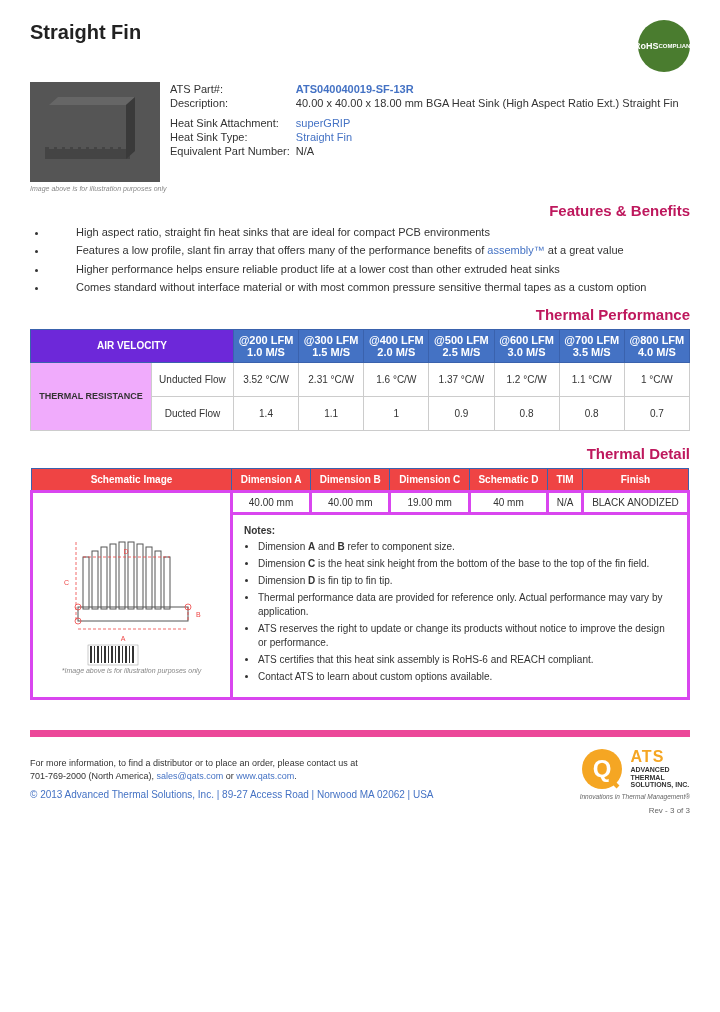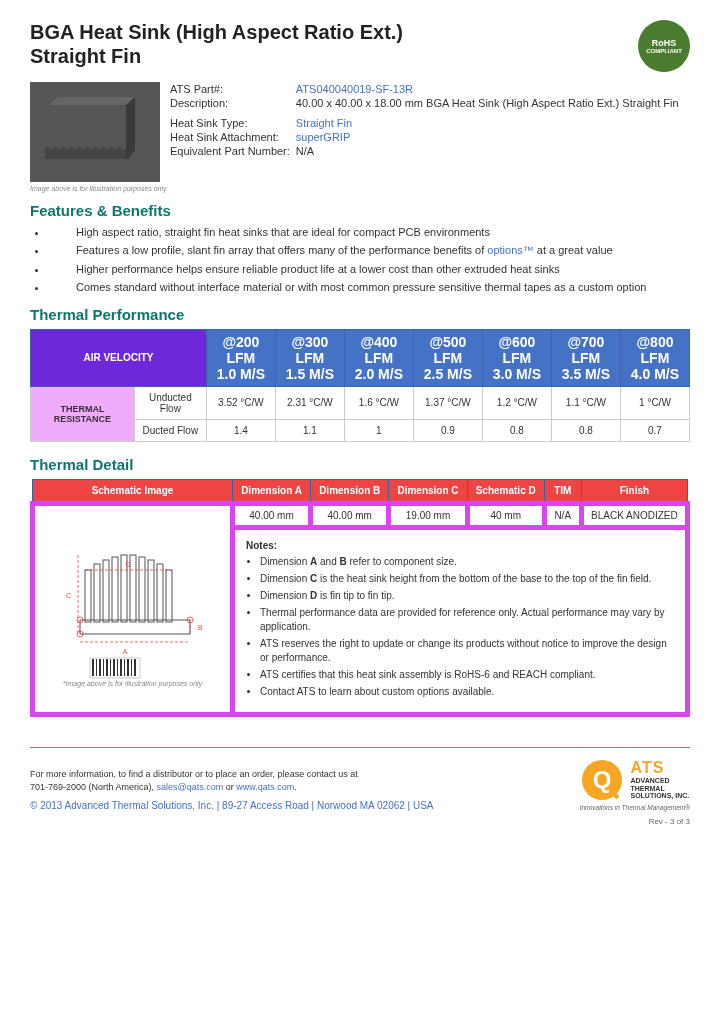--- a/index.html
+++ b/index.html
@@ -23,21 +23,21 @@
       font-weight: bold;
       color: #222;
       line-height: 1.2;
     }
     .rohs-badge {
       width: 52px;
       height: 52px;
       border-radius: 50%;
       background: #4a7c2f;
       display: flex;
-      flex-direction: column;
+      flex-direction: row;
       align-items: center;
       justify-content: center;
       color: white;
       font-size: 7px;
       font-weight: bold;
       text-align: center;
       flex-shrink: 0;
     }
     .rohs-badge .rohs-text { font-size: 9px; font-weight: bold; }
     .product-info-section {
@@ -69,41 +69,42 @@
       flex: 1;
     }
     .spec-table { border-collapse: collapse; margin-bottom: 8px; }
     .spec-table td { padding: 1px 6px 1px 0; font-size: 11px; vertical-align: top; }
     .spec-label { color: #333; white-space: nowrap; }
     .spec-value { color: #333; }
     .spec-value a, .spec-value .link { color: #4472c4; text-decoration: none; }
     .section-title {
       font-size: 15px;
       font-weight: bold;
-      color: #0f766e;
+      color: #be185d;
       margin-bottom: 6px;
       margin-top: 10px;
+      text-align: right;
     }
     .features-list { padding-left: 18px; margin-bottom: 8px; }
     .features-list li { margin-bottom: 3px; font-size: 11px; line-height: 1.4; padding-left: 28px; }
     .features-list li .highlight { color: #4472c4; }
     
     .thermal-table { width: 100%; border-collapse: collapse; margin-bottom: 14px; font-size: 10px; }
     .thermal-table th {
       background: #4472c4;
       color: white;
       text-align: center;
       padding: 4px 3px;
-      font-size: 14px;
+      font-size: 11px;
       font-weight: bold;
       border: 1px solid #3a62ad;
     }
     .thermal-table td {
       border: 1px solid #ccc;
-      padding: 5px 5px;
+      padding: 11px 5px;
       text-align: center;
       vertical-align: middle;
     }
     .thermal-table .row-header {
       background: #f0abfc;
       font-weight: bold;
       font-size: 9px;
       text-align: center;
       color: #333;
     }
@@ -118,21 +119,21 @@
     .detail-table { width: 100%; border-collapse: collapse; margin-bottom: 8px; font-size: 10px; }
     .detail-table th {
       background: #ef4444;
       color: white;
       text-align: center;
       padding: 5px 4px;
       font-size: 10px;
       border: 1px solid #3a62ad;
     }
     .detail-table td {
-      border: 5px solid #d946ef;
+      border: 3px solid #d946ef;
       padding: 4px 5px;
       text-align: center;
       vertical-align: top;
     }
     .schematic-cell {
       width: 200px;
       text-align: center;
     }
     .schematic-img-box {
       width: 185px;
@@ -141,21 +142,21 @@
       align-items: center;
       justify-content: center;
       position: relative;
     }
     .notes-section { text-align: left; padding: 6px; font-size: 10px; }
     .notes-section .notes-title { font-weight: bold; color: #333; margin-bottom: 4px; }
     .notes-list { padding-left: 14px; }
     .notes-list li { margin-bottom: 3px; line-height: 1.4; }
     .footer-section {
       margin-top: 30px;
-      border-top: 1px solid #ec4899;
+      border-top: 7px solid #ec4899;
       padding-top: 10px;
       display: flex;
       justify-content: space-between;
       align-items: flex-end;
     }
     .footer-text { font-size: 9px; color: #333; max-width: 400px; line-height: 1.5; }
     .footer-text a { color: #4472c4; }
     .footer-copyright { font-size: 10px; color: #4472c4; margin-top: 5px; }
     .ats-logo-box {
       display: flex;
@@ -169,28 +170,27 @@
     }
     .ats-q-icon {
       width: 44px;
       height: 44px;
     }
     .ats-text-block { line-height: 1.1; }
     .ats-name { font-size: 16px; font-weight: bold; color: #f5a623; letter-spacing: 1px; }
     .ats-fullname { font-size: 7px; color: #333; font-weight: bold; }
     .ats-tagline { font-size: 6.5px; color: #666; font-style: italic; margin-top: 2px; }
     .page-num { font-size: 8px; color: #666; text-align: right; margin-top: 6px; }
-    .bold-link { color: #4472c4; font-weight: normal; }
+    .bold-link { color: #4472c4; font-weight: bold; }
   </style>
 </head>
 <body>
 
 <div class="header-section">
   <div class="product-title">
-    <h1>BGA Heat Sink (High Aspect Ratio Ext.)</h1>
     <h1>Straight Fin</h1>
   </div>
   <div class="rohs-badge">
     <span class="rohs-text">RoHS</span>
     <span style="font-size:6px;">COMPLIANT</span>
   </div>
 </div>
 
 <div class="product-info-section">
   <div class="product-image">
@@ -227,40 +227,40 @@
         <td class="spec-value"><span class="bold-link">ATS040040019-SF-13R</span></td>
       </tr>
       <tr>
         <td class="spec-label">Description:</td>
         <td class="spec-value">40.00 x 40.00 x 18.00 mm  BGA Heat Sink (High Aspect Ratio Ext.) Straight Fin</td>
       </tr>
       <tr>
             <td colspan="2" style="height:6px;"></td>
           </tr>
       <tr>
+        <td class="spec-label">Heat Sink Attachment:</td>
+        <td class="spec-value"><span class="link">superGRIP</span></td>
+      </tr>
+      <tr>
         <td class="spec-label">Heat Sink Type:</td>
         <td class="spec-value"><span class="link">Straight Fin</span></td>
-      </tr>
-      <tr>
-        <td class="spec-label">Heat Sink Attachment:</td>
-        <td class="spec-value"><span class="link">superGRIP</span></td>
       </tr>
       <tr>
         <td class="spec-label">Equivalent Part Number:</td>
         <td class="spec-value">N/A</td>
       </tr>
     </tbody>
       </table>
   </div>
 </div>
 
 <div class="section-title">Features &amp; Benefits</div>
 <ul class="features-list">
   <li>High aspect ratio, straight fin heat sinks that are ideal for compact PCB environments</li>
-  <li>Features a low profile, slant fin array that offers many of the performance benefits of <span class="highlight">options™</span> at a great value</li>
+  <li>Features a low profile, slant fin array that offers many of the performance benefits of <span class="highlight">assembly™</span> at a great value</li>
   <li>Higher performance helps ensure reliable product life at a lower cost than other extruded heat sinks</li>
   <li>Comes standard without interface material or with most common pressure sensitive thermal tapes as a custom option</li>
 </ul>
 
 <div class="section-title">Thermal Performance</div>
 <table class="thermal-table">
   <thead>
     <tr>
       <th colspan="2" class="air-velocity-header">AIR VELOCITY</th>
       <th>@200 LFM<br>1.0 M/S</th>

